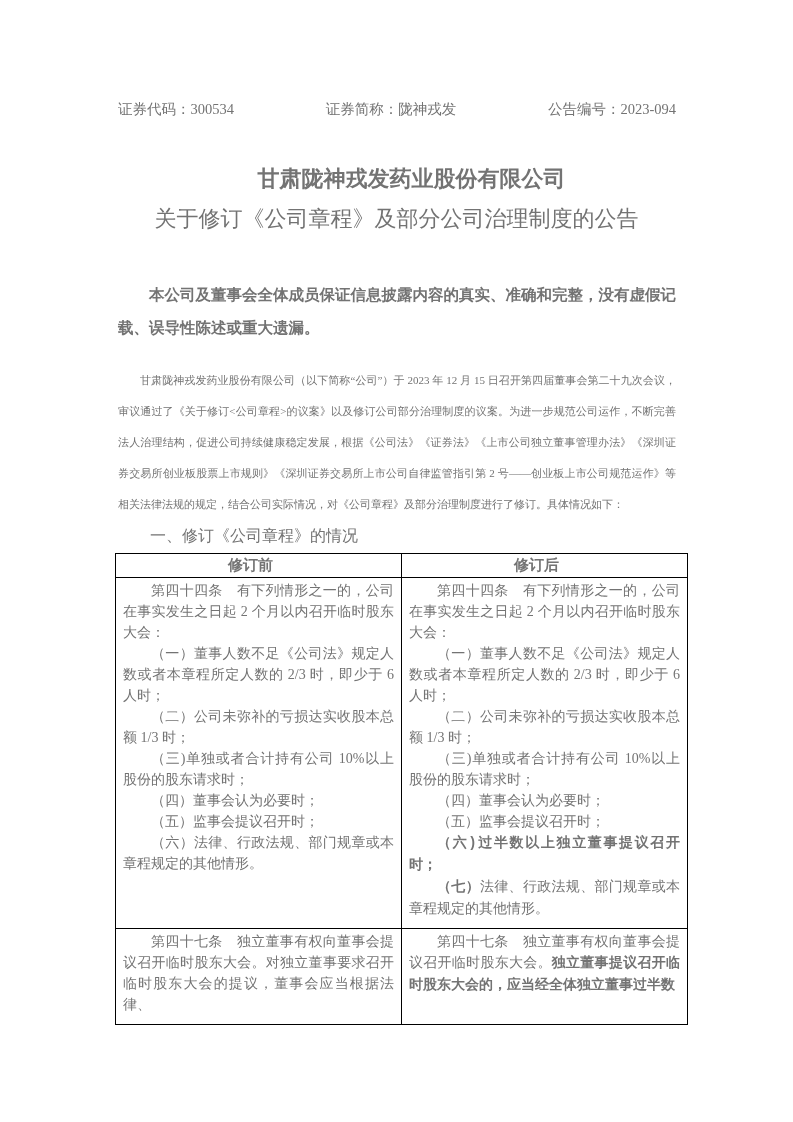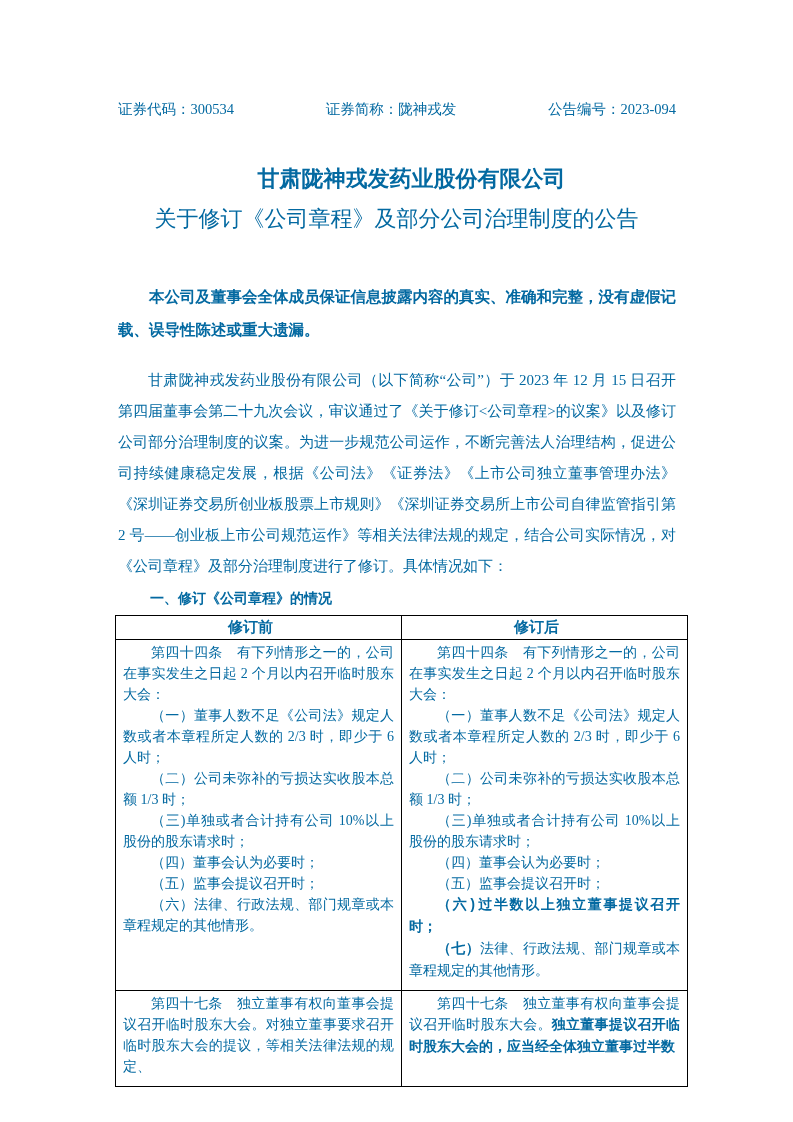--- a/index.html
+++ b/index.html
@@ -3,21 +3,21 @@
 <meta charset="utf-8">
 <style>
   * { box-sizing: border-box; }
   html, body { margin: 0; padding: 0; background: #ffffff; }
   .page {
     position: relative;
     width: 793px;
     height: 1122px;
     background: #ffffff;
     overflow: hidden;
-    color: #0369a1;
+    color: #737373;
     font-family: "Liberation Serif", "DejaVu Serif", serif;
   }
   .doc-header {
     margin: 100px 117px 0 118px;
     display: flex;
     justify-content: space-between;
     font-size: 14.5px;
     line-height: 18px;
     white-space: nowrap;
   }
@@ -38,35 +38,35 @@
     font-weight: normal;
     font-family: "Liberation Sans", "DejaVu Sans", sans-serif;
   }
   .declaration {
     margin: 46px 117px 0 118px;
     font-size: 15.5px;
     line-height: 33px;
     text-indent: 2em;
     text-align: justify;
     font-weight: bold;
-    font-family: Liberation Sans, sans-serif;
+    font-family: Liberation Mono, monospace;
   }
   .intro {
     margin: 19px 117px 0 118px;
-    font-size: 15px;
+    font-size: 11px;
     line-height: 31px;
     text-indent: 2em;
     text-align: justify;
     font-family: Liberation Serif, serif;
   }
   .section-heading {
     margin: 6px 0 0 150px;
-    font-size: 14px;
+    font-size: 16px;
     line-height: 20px;
-    font-weight: bold;
+    font-weight: normal;
     font-family: "Liberation Sans", "DejaVu Sans", sans-serif;
   }
   table.revision-table {
     margin: 7px 0 0 115px;
     width: 573px;
     border-collapse: collapse;
     table-layout: fixed;
   }
   table.revision-table th {
     border: 1.5px solid #000;
@@ -139,21 +139,21 @@
             <p><span>（二）公司未弥补的亏损达实收股本总额 1/3 时；</span></p>
             <p><span>（三)单独或者合计持有公司 10%以上股份的股东请求时；</span></p>
             <p><span>（四）董事会认为必要时；</span></p>
             <p><span>（五）监事会提议召开时；</span></p>
             <p><b>（六)过半数以上独立董事提议召开时；</b></p>
             <p><b>（七）</b><span>法律、行政法规、部门规章或本章程规定的其他情形。</span></p>
           </td>
         </tr>
         <tr>
           <td>
-            <p><span>第四十七条　独立董事有权向董事会提议召开临时股东大会。对独立董事要求召开临时股东大会的提议，等相关法律法规的规定、</span></p>
+            <p><span>第四十七条　独立董事有权向董事会提议召开临时股东大会。对独立董事要求召开临时股东大会的提议，董事会应当根据法律、</span></p>
           </td>
           <td>
             <p><span>第四十七条　独立董事有权向董事会提议召开临时股东大会。</span><b>独立董事提议召开临时股东大会的，应当经全体独立董事过半数</b></p>
           </td>
         </tr>
       </tbody>
   </table>
 
 </div>
 

